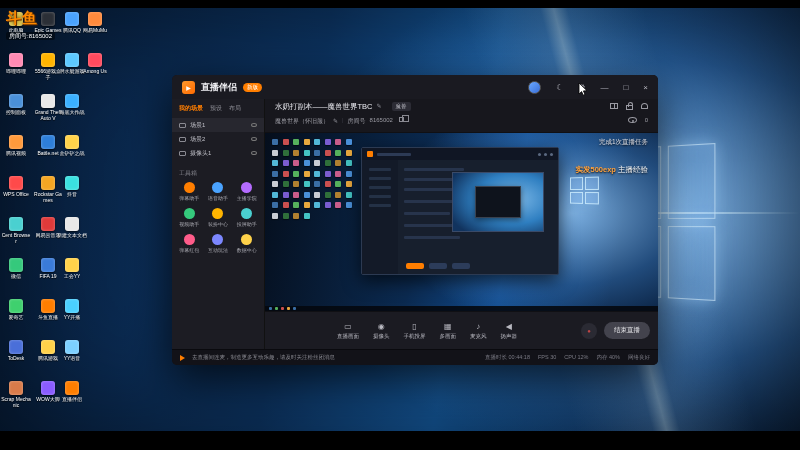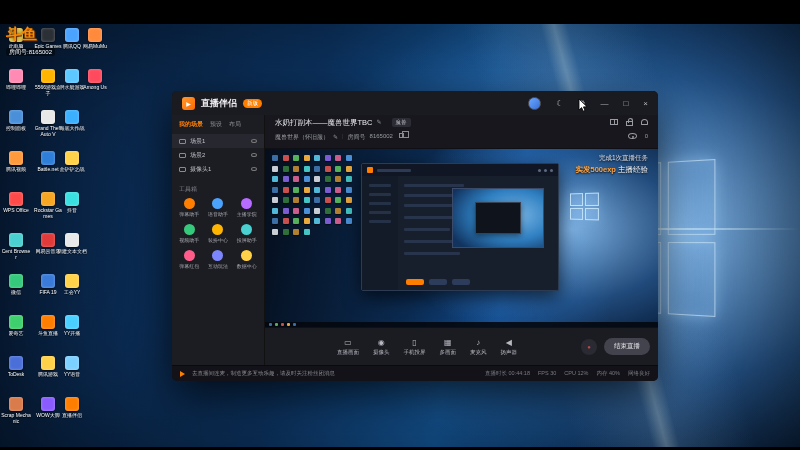--- a/index.html
+++ b/index.html
@@ -1,20 +1,20 @@
 <!DOCTYPE html>
 <html><head>
 <meta charset="utf-8">
 <style>
   *{margin:0;padding:0;box-sizing:border-box}
   html,body{width:800px;height:450px;background:#000;overflow:hidden;position:relative;
     font-family:"Liberation Sans","DejaVu Sans",sans-serif}
 
   
-  .desktop{position:absolute;left:0;top:24px;width:800px;height:423px;overflow:hidden;
+  .desktop{position:absolute;left:0;top:8px;width:800px;height:423px;overflow:hidden;
     background:
       radial-gradient(520px 360px at 670px 205px, rgba(150,205,255,.85), rgba(70,140,215,.45) 42%, rgba(10,40,80,0) 72%),
       linear-gradient(100deg,#071c38 0%,#0d3666 38%,#155a9e 58%,#0a2d58 82%,#061830 100%)}
   .desktop::after{content:"";position:absolute;inset:0;box-shadow:inset 0 0 130px rgba(0,0,0,.55);pointer-events:none;z-index:1}
   .beam{position:absolute;left:440px;top:0;width:340px;height:100%;
     background:linear-gradient(75deg,transparent 30%,rgba(160,210,255,.18) 47%,rgba(210,240,255,.45) 50%,rgba(160,210,255,.18) 53%,transparent 70%)}
   .beam2{position:absolute;left:470px;top:204px;width:330px;height:2px;
     background:linear-gradient(90deg,transparent,rgba(190,225,255,.75) 45%,rgba(210,240,255,.95) 60%,transparent)}
   .wlogo{position:absolute;left:612px;top:138px;width:104px;height:152px;
     transform:perspective(420px) rotateY(-18deg);display:grid;grid-template:1fr 1fr/1fr 1fr;gap:7px;z-index:0}
@@ -114,21 +114,21 @@
   .l-pills i{width:18px;height:6px;border-radius:2px;background:#2c3c5a}
   .cap-logo{position:absolute;left:304px;top:44px;width:30px;height:27px;display:grid;
     grid-template:1fr 1fr/1fr 1fr;gap:2px;transform:perspective(120px) rotateY(-16deg);
     filter:drop-shadow(0 0 6px rgba(160,210,255,.8))}
   .cap-logo i{background:rgba(150,200,255,.25);border:1px solid rgba(210,240,255,.8)}
   .cap-taskbar{position:absolute;left:0;right:0;bottom:0;height:5px;background:rgba(4,8,14,.9);
     display:flex;align-items:center;gap:3px;padding:0 4px}
   .cap-taskbar i{width:3px;height:3px;border-radius:1px;background:#3a6ea5}
   .task-ov{position:absolute;top:5px;right:10px;text-align:right;z-index:3;text-shadow:0 1px 2px #000}
   .task-l1{font-size:6.5px;color:#e0e0e6}
-  .task-l2{font-size:7.5px;color:#fff;margin-top:2px}
+  .task-l2{font-size:7.5px;color:#fff;margin-top:18px}
   .task-l2 .hl{color:#ffa23e;font-weight:bold}
 
   
   .toolbar{flex:0 0 38px;background:#1b1b22;border-top:1px solid #101014;display:flex;align-items:center;padding:0 8px}
   .tb-main{flex:1;display:flex;justify-content:center;gap:14px}
   .tbtn{display:flex;flex-direction:column;align-items:center;gap:1px;color:#b8b8c0;cursor:pointer}
   .tbtn-ic{font-size:8px;line-height:10px}
   .tbtn-lb{font-size:5.5px}
   .tb-right{display:flex;align-items:center;gap:7px}
   .tb-circ{width:16px;height:16px;border-radius:50%;background:#2a2a33;display:flex;align-items:center;

